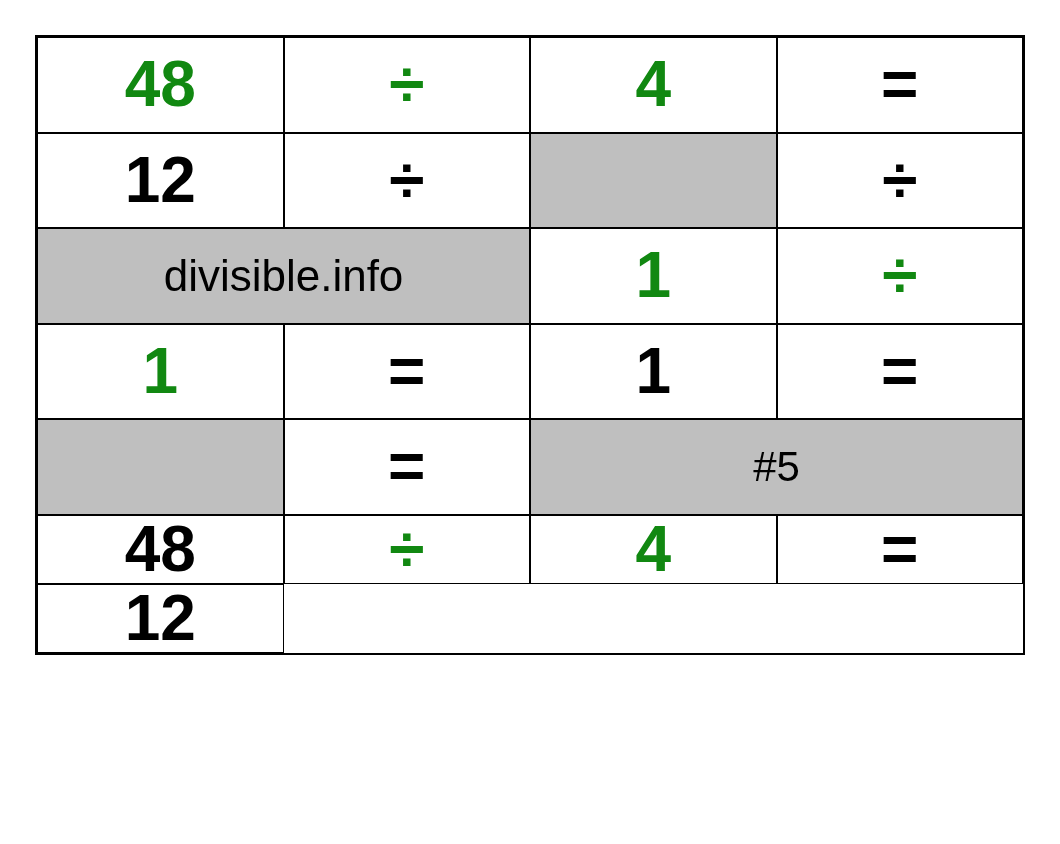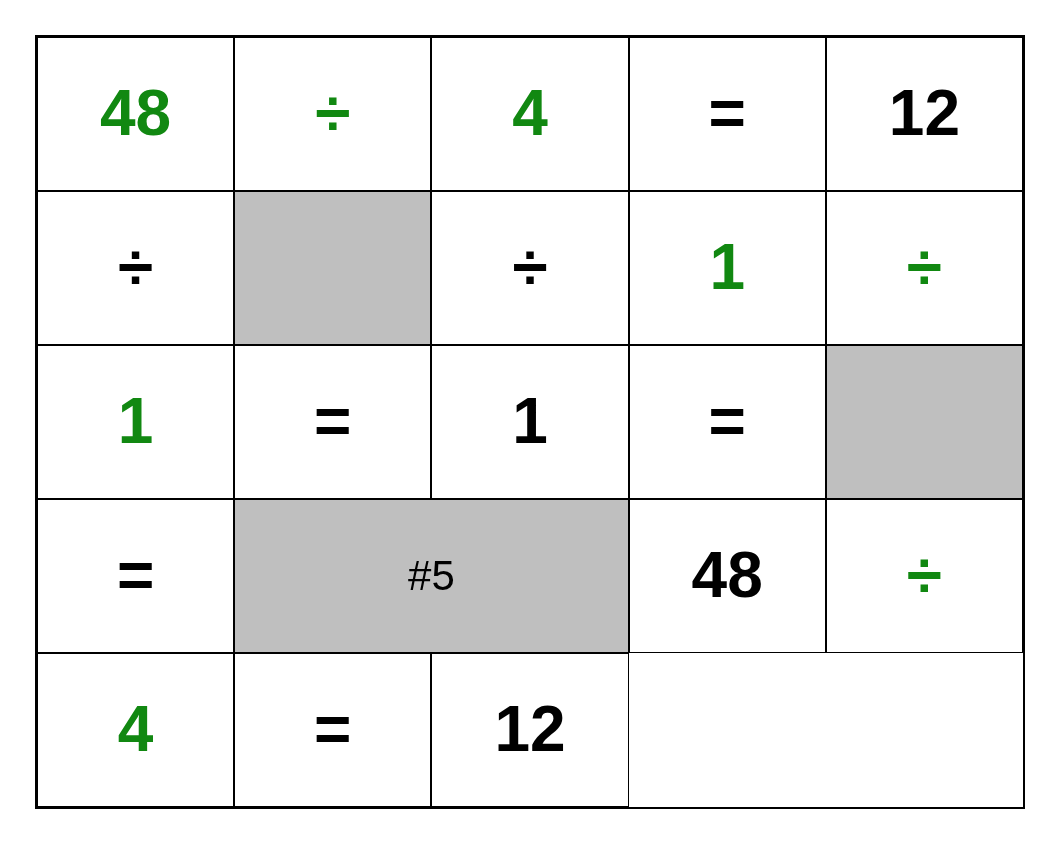--- a/index.html
+++ b/index.html
@@ -3,24 +3,24 @@
 <meta charset="utf-8">
 <style>
   body {
     margin: 0;
     padding: 35px;
     font-family: "Helvetica Neue", Helvetica, Arial, sans-serif;
     background: #fff;
   }
   .puzzle-grid {
     display: grid;
-    grid-template-columns: repeat(5, 1fr);
+    grid-template-columns: repeat(4, 1fr);
     grid-template-rows: repeat(5, 1fr);
     width: 990px;
-    height: 774px;
+    height: 620px;
     border: 2px solid #000;
     box-sizing: border-box;
   }
   .cell {
     border: 1px solid #000;
     display: flex;
     align-items: center;
     justify-content: center;
     font-size: 64px;
     font-weight: 700;
@@ -53,20 +53,21 @@
 
   <div class="cell green">48</div>
   <div class="cell green">÷</div>
   <div class="cell green">4</div>
   <div class="cell">=</div>
   <div class="cell">12</div>
 
   <div class="cell">÷</div>
   <div class="cell shaded"></div>
   <div class="cell">÷</div>
+  <div class="cell shaded info span2">divisible.info</div>
 
   <div class="cell green">1</div>
   <div class="cell green">÷</div>
   <div class="cell green">1</div>
   <div class="cell">=</div>
   <div class="cell">1</div>
 
   <div class="cell">=</div>
   <div class="cell shaded"></div>
   <div class="cell">=</div>

